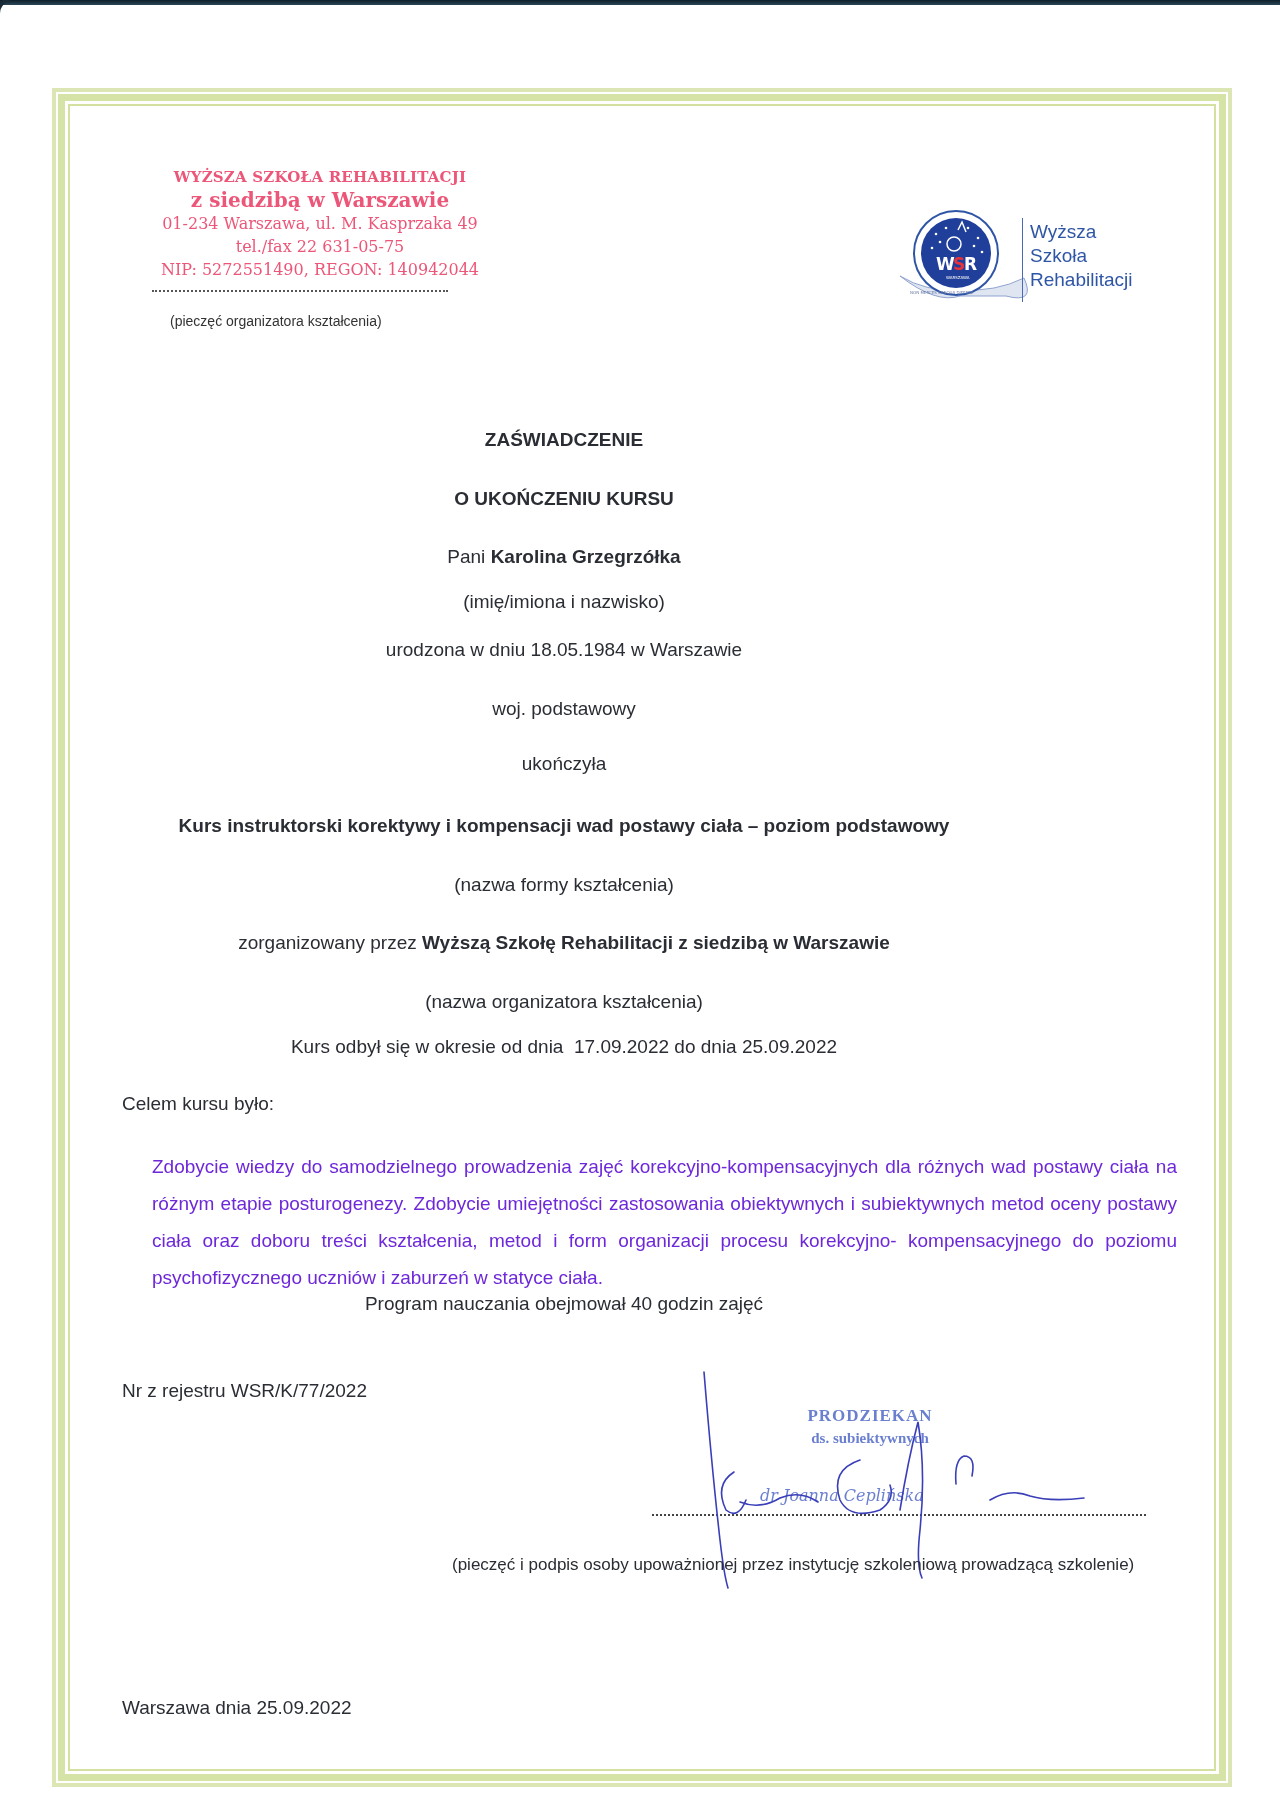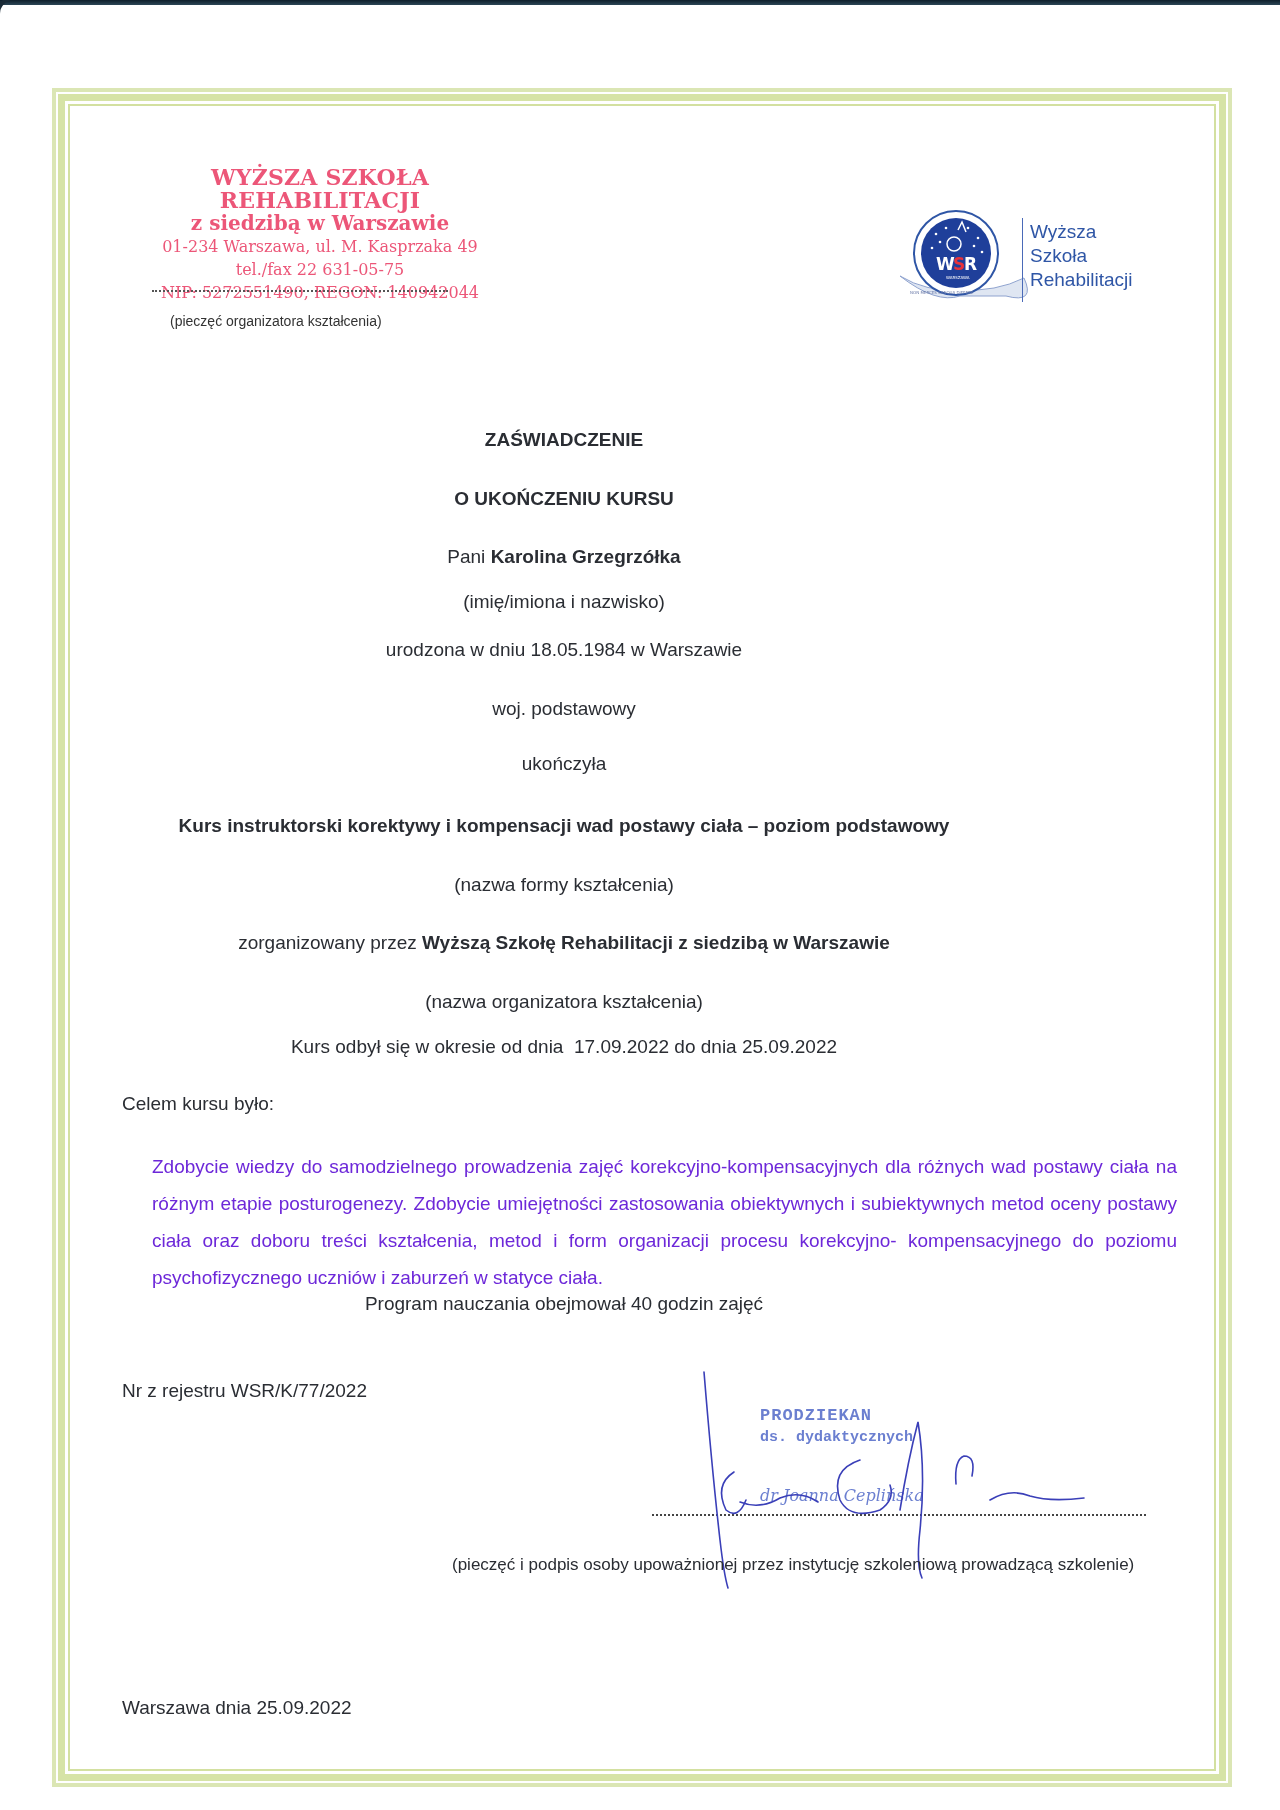--- a/index.html
+++ b/index.html
@@ -22,42 +22,42 @@
   .frame-outer { left: 52px; top: 88px; width: 1180px; height: 1699px; border: 4px solid #dbe6b4; }
   .frame-mid   { left: 58px; top: 94px; width: 1168px; height: 1687px; border: 7px solid #d6e3a6; }
   .frame-inner { left: 68px; top: 104px; width: 1148px; height: 1667px; border: 2px solid #d3e0a0; }
 
   .abs { position: absolute; white-space: nowrap; }
   .center { left: 0; width: 1128px; text-align: center; }
 
   
   .stamp { position: absolute; left: 130px; top: 166px; width: 380px; text-align: center;
            font-family: "DejaVu Serif", serif; color: #ec5678; line-height: 23px; }
-  .stamp .l1 { font-size: 22px; font-weight: bold; letter-spacing: 0.2px; }
+  .stamp .l1 { font-size: 15px; font-weight: bold; letter-spacing: 0.2px; }
   .stamp .l2 { font-size: 20px; font-weight: bold; }
   .stamp .l3, .stamp .l4, .stamp .l5 { font-size: 16px; text-align: center; }
   .stamp-dots { position: absolute; left: 152px; top: 290px; width: 296px; border-top: 2px dotted #555; }
   .stamp-caption { left: 170px; top: 313px; font-size: 14px; color: #333; }
 
   
   .logo { position: absolute; left: 896px; top: 208px; width: 260px; height: 100px; }
   .logo-text { position: absolute; left: 1030px; top: 220px; color: #2f56a6; font-size: 19px; line-height: 24px; }
   .logo-divider { position: absolute; left: 1022px; top: 218px; width: 1px; height: 84px; background: #4a6ab8; }
 
   .t-title { font-size: 19px; font-weight: bold; }
   .t-body { font-size: 19px; }
   .t-bold { font-weight: bold; }
 
   .para {
     position: absolute; left: 152px; top: 1148px; width: 1025px;
     font-size: 19px; line-height: 37px; text-align: justify; color: #6d28d9;
   }
 
-  .dean-stamp { position: absolute; left: 760px; top: 1405px; width: 220px; 
-                font-family: Liberation Mono, monospace; color: #6b7fd0; }
+  .dean-stamp { position: absolute; left: 760px; top: 1405px; width: 220px; text-align: center;
+                font-family: Liberation Serif, serif; color: #6b7fd0; }
   .dean-stamp .d1 { font-size: 17px; font-weight: bold; letter-spacing: 1px; line-height: 22px; }
   .dean-stamp .d2 { font-size: 15px; font-weight: bold; line-height: 22px; }
   .dean-name { position: absolute; left: 760px; top: 1486px; font-family: "DejaVu Serif", serif;
                font-style: italic; font-size: 16px; color: #6b7fd0; }
   .sig-dots { position: absolute; left: 652px; top: 1514px; width: 494px; border-top: 2px dotted #444; }
   .signature { position: absolute; left: 690px; top: 1360px; width: 420px; height: 230px; }
 </style>
 </head>
 <body>
 
@@ -129,21 +129,21 @@
 <div class="abs center t-body" style="top:1036px;white-space:pre">Kurs odbył się w okresie od dnia  17.09.2022 do dnia 25.09.2022</div>
 
 <div class="abs t-body" style="left:122px;top:1093px">Celem kursu było:</div>
 <div class="para">Zdobycie wiedzy do samodzielnego prowadzenia zajęć korekcyjno-kompensacyjnych dla różnych wad postawy ciała na różnym etapie posturogenezy. Zdobycie umiejętności zastosowania obiektywnych i subiektywnych metod oceny postawy ciała oraz doboru treści kształcenia, metod i form organizacji procesu korekcyjno- kompensacyjnego do poziomu psychofizycznego uczniów i zaburzeń w statyce ciała.</div>
 
 <div class="abs center t-body" style="top:1293px">Program nauczania obejmował 40 godzin zajęć</div>
 <div class="abs t-body" style="left:122px;top:1380px">Nr z rejestru WSR/K/77/2022</div>
 
 <div class="dean-stamp">
   <div class="d1">PRODZIEKAN</div>
-  <div class="d2">ds. dydaktycznych</div>
+  <div class="d2">ds. subiektywnych</div>
 </div>
 <div class="dean-name">dr Joanna Ceplińska</div>
 <div class="sig-dots"></div>
 <svg class="signature" viewBox="0 0 420 230">
   <g fill="none" stroke="#3a3fb8" stroke-width="1.6" stroke-linecap="round">
     <path d="M14 12 Q 22 110 30 180 Q 34 215 38 228"></path>
     <path d="M44 112 Q 24 125 36 150 Q 48 160 56 140"></path>
     <path d="M50 142 Q 70 150 90 138 Q 110 130 128 142"></path>
     <path d="M170 100 Q 140 110 150 140 Q 160 160 190 150 Q 205 140 200 125"></path>
     <path d="M210 150 Q 218 100 228 62 Q 236 110 230 170 Q 226 205 232 218"></path>

